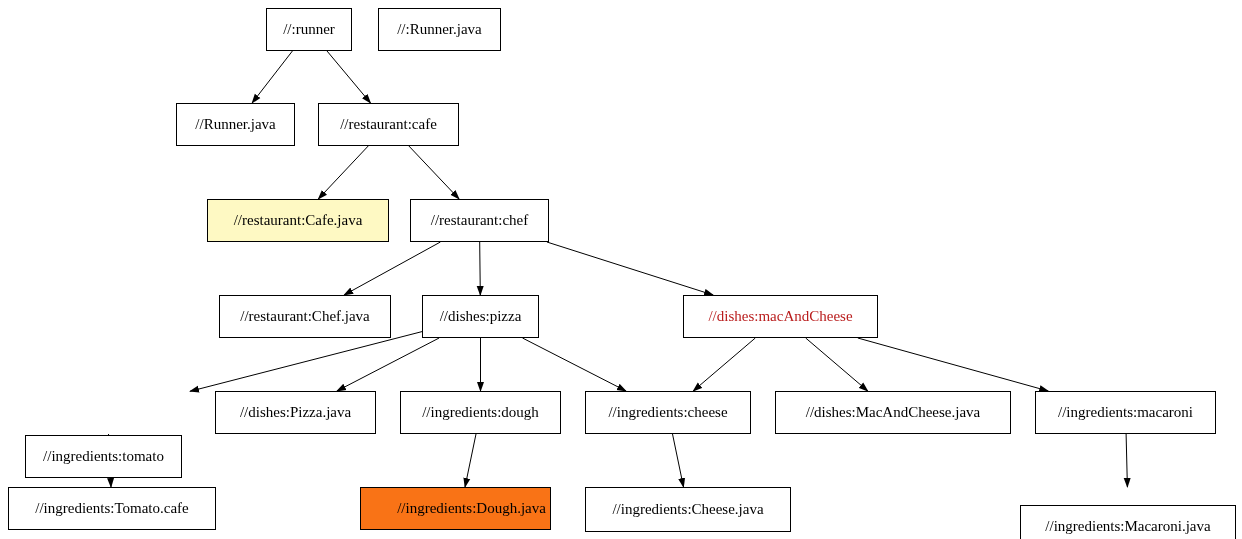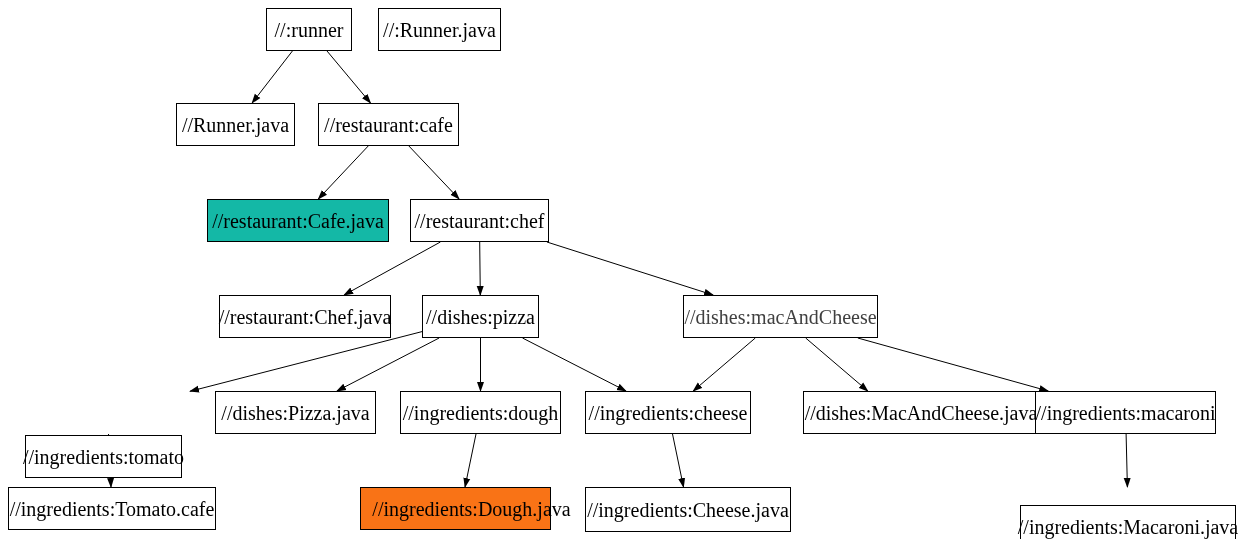--- a/index.html
+++ b/index.html
@@ -22,21 +22,21 @@
   }
   .node {
     position: absolute;
     box-sizing: border-box;
     border: 1px solid #000000;
     background: #ffffff;
     color: #000000;
     display: flex;
     align-items: center;
     justify-content: center;
-    font-size: 20px;
+    font-size: 15px;
     line-height: 1;
     white-space: nowrap;
     text-align: center;
   }
 </style>
 </head>
 <body>
 
 <div class="canvas" id="canvas" style="width: 1242px; height: 539px; background: rgb(255, 255, 255);">
   <svg class="edges-layer" id="edges" xmlns="http://www.w3.org/2000/svg" width="1242" height="539">
@@ -62,29 +62,29 @@
       <line x1="108.5" y1="434.0" x2="111.0" y2="487.0" stroke="#000000" stroke-width="1" marker-end="url(#arrowhead)"></line>
       <line x1="476.0" y1="434.0" x2="465.0" y2="487.0" stroke="#000000" stroke-width="1" marker-end="url(#arrowhead)"></line>
       <line x1="672.5" y1="434.0" x2="683.5" y2="487.0" stroke="#000000" stroke-width="1" marker-end="url(#arrowhead)"></line>
       <line x1="1126.1" y1="434.0" x2="1127.4" y2="487.0" stroke="#000000" stroke-width="1" marker-end="url(#arrowhead)"></line>
     </svg>
   <div id="nodes">
       <div class="node" style="left: 266px; top: 8px; width: 86px; height: 43px; border-color: rgb(0, 0, 0); background: rgb(255, 255, 255); color: rgb(0, 0, 0);">//:runner</div>
       <div class="node" style="left: 378px; top: 8px; width: 123px; height: 43px; border-color: rgb(0, 0, 0); background: rgb(255, 255, 255); color: rgb(0, 0, 0);">//:Runner.java</div>
       <div class="node" style="left: 176px; top: 103px; width: 119px; height: 43px; border-color: rgb(0, 0, 0); background: rgb(255, 255, 255); color: rgb(0, 0, 0);">//Runner.java</div>
       <div class="node" style="left: 318px; top: 103px; width: 141px; height: 43px; border-color: rgb(0, 0, 0); background: rgb(255, 255, 255); color: rgb(0, 0, 0);">//restaurant:cafe</div>
-      <div class="node" style="left: 207px; top: 199px; width: 182px; height: 43px; border-color: rgb(0, 0, 0); background: #14b8a6; color: rgb(0, 0, 0);">//restaurant:Cafe.java</div>
+      <div class="node" style="left: 207px; top: 199px; width: 182px; height: 43px; border-color: rgb(0, 0, 0); background: #fef9c3; color: rgb(0, 0, 0);">//restaurant:Cafe.java</div>
       <div class="node" style="left: 410px; top: 199px; width: 139px; height: 43px; border-color: rgb(0, 0, 0); background: rgb(255, 255, 255); color: rgb(0, 0, 0);">//restaurant:chef</div>
       <div class="node" style="left: 219px; top: 295px; width: 172px; height: 43px; border-color: rgb(0, 0, 0); background: rgb(255, 255, 255); color: rgb(0, 0, 0);">//restaurant:Chef.java</div>
       <div class="node" style="left: 422px; top: 295px; width: 117px; height: 43px; border-color: rgb(0, 0, 0); background: rgb(255, 255, 255); color: rgb(0, 0, 0);">//dishes:pizza</div>
-      <div class="node" style="left: 683px; top: 295px; width: 195px; height: 43px; border-color: rgb(0, 0, 0); background: rgb(255, 255, 255); color: #404040;">//dishes:macAndCheese</div>
+      <div class="node" style="left: 683px; top: 295px; width: 195px; height: 43px; border-color: rgb(0, 0, 0); background: rgb(255, 255, 255); color: #b91c1c;">//dishes:macAndCheese</div>
       <div class="node" style="left: 25px; top: 391px; width: 157px; height: 43px; border-color: rgb(0, 0, 0); background: rgb(255, 255, 255); color: rgb(0, 0, 0); margin-top: 44px;">//ingredients:tomato</div>
       <div class="node" style="left: 215px; top: 391px; width: 161px; height: 43px; border-color: rgb(0, 0, 0); background: rgb(255, 255, 255); color: rgb(0, 0, 0);">//dishes:Pizza.java</div>
       <div class="node" style="left: 400px; top: 391px; width: 161px; height: 43px; border-color: rgb(0, 0, 0); background: rgb(255, 255, 255); color: rgb(0, 0, 0);">//ingredients:dough</div>
       <div class="node" style="left: 585px; top: 391px; width: 166px; height: 43px; border-color: rgb(0, 0, 0); background: rgb(255, 255, 255); color: rgb(0, 0, 0);">//ingredients:cheese</div>
-      <div class="node" style="left: 775px; top: 391px; width: 236px; height: 43px; border-color: rgb(0, 0, 0); background: rgb(255, 255, 255); color: rgb(0, 0, 0); margin-left: 28px;">//dishes:MacAndCheese.java</div>
+      <div class="node" style="left: 775px; top: 391px; width: 236px; height: 43px; border-color: rgb(0, 0, 0); background: rgb(255, 255, 255); color: rgb(0, 0, 0);">//dishes:MacAndCheese.java</div>
       <div class="node" style="left: 1035px; top: 391px; width: 181px; height: 43px; border-color: rgb(0, 0, 0); background: rgb(255, 255, 255); color: rgb(0, 0, 0);">//ingredients:macaroni</div>
       <div class="node" style="left: 8px; top: 487px; width: 208px; height: 43px; border-color: rgb(0, 0, 0); background: rgb(255, 255, 255); color: rgb(0, 0, 0);">//ingredients:Tomato.cafe</div>
       <div class="node" style="left: 360px; top: 487px; width: 191px; height: 43px; border-color: rgb(0, 0, 0); background: #f97316; color: rgb(0, 0, 0); padding-left: 32px;">//ingredients:Dough.java</div>
       <div class="node" style="left: 585px; top: 487px; width: 206px; height: 45px; border-color: rgb(0, 0, 0); background: rgb(255, 255, 255); color: rgb(0, 0, 0);">//ingredients:Cheese.java</div>
       <div class="node" style="left: 1020px; top: 505px; width: 216px; height: 43px; border-color: rgb(0, 0, 0); background: rgb(255, 255, 255); color: rgb(0, 0, 0);">//ingredients:Macaroni.java</div>
     </div>
 </div>
 
 </body></html>

